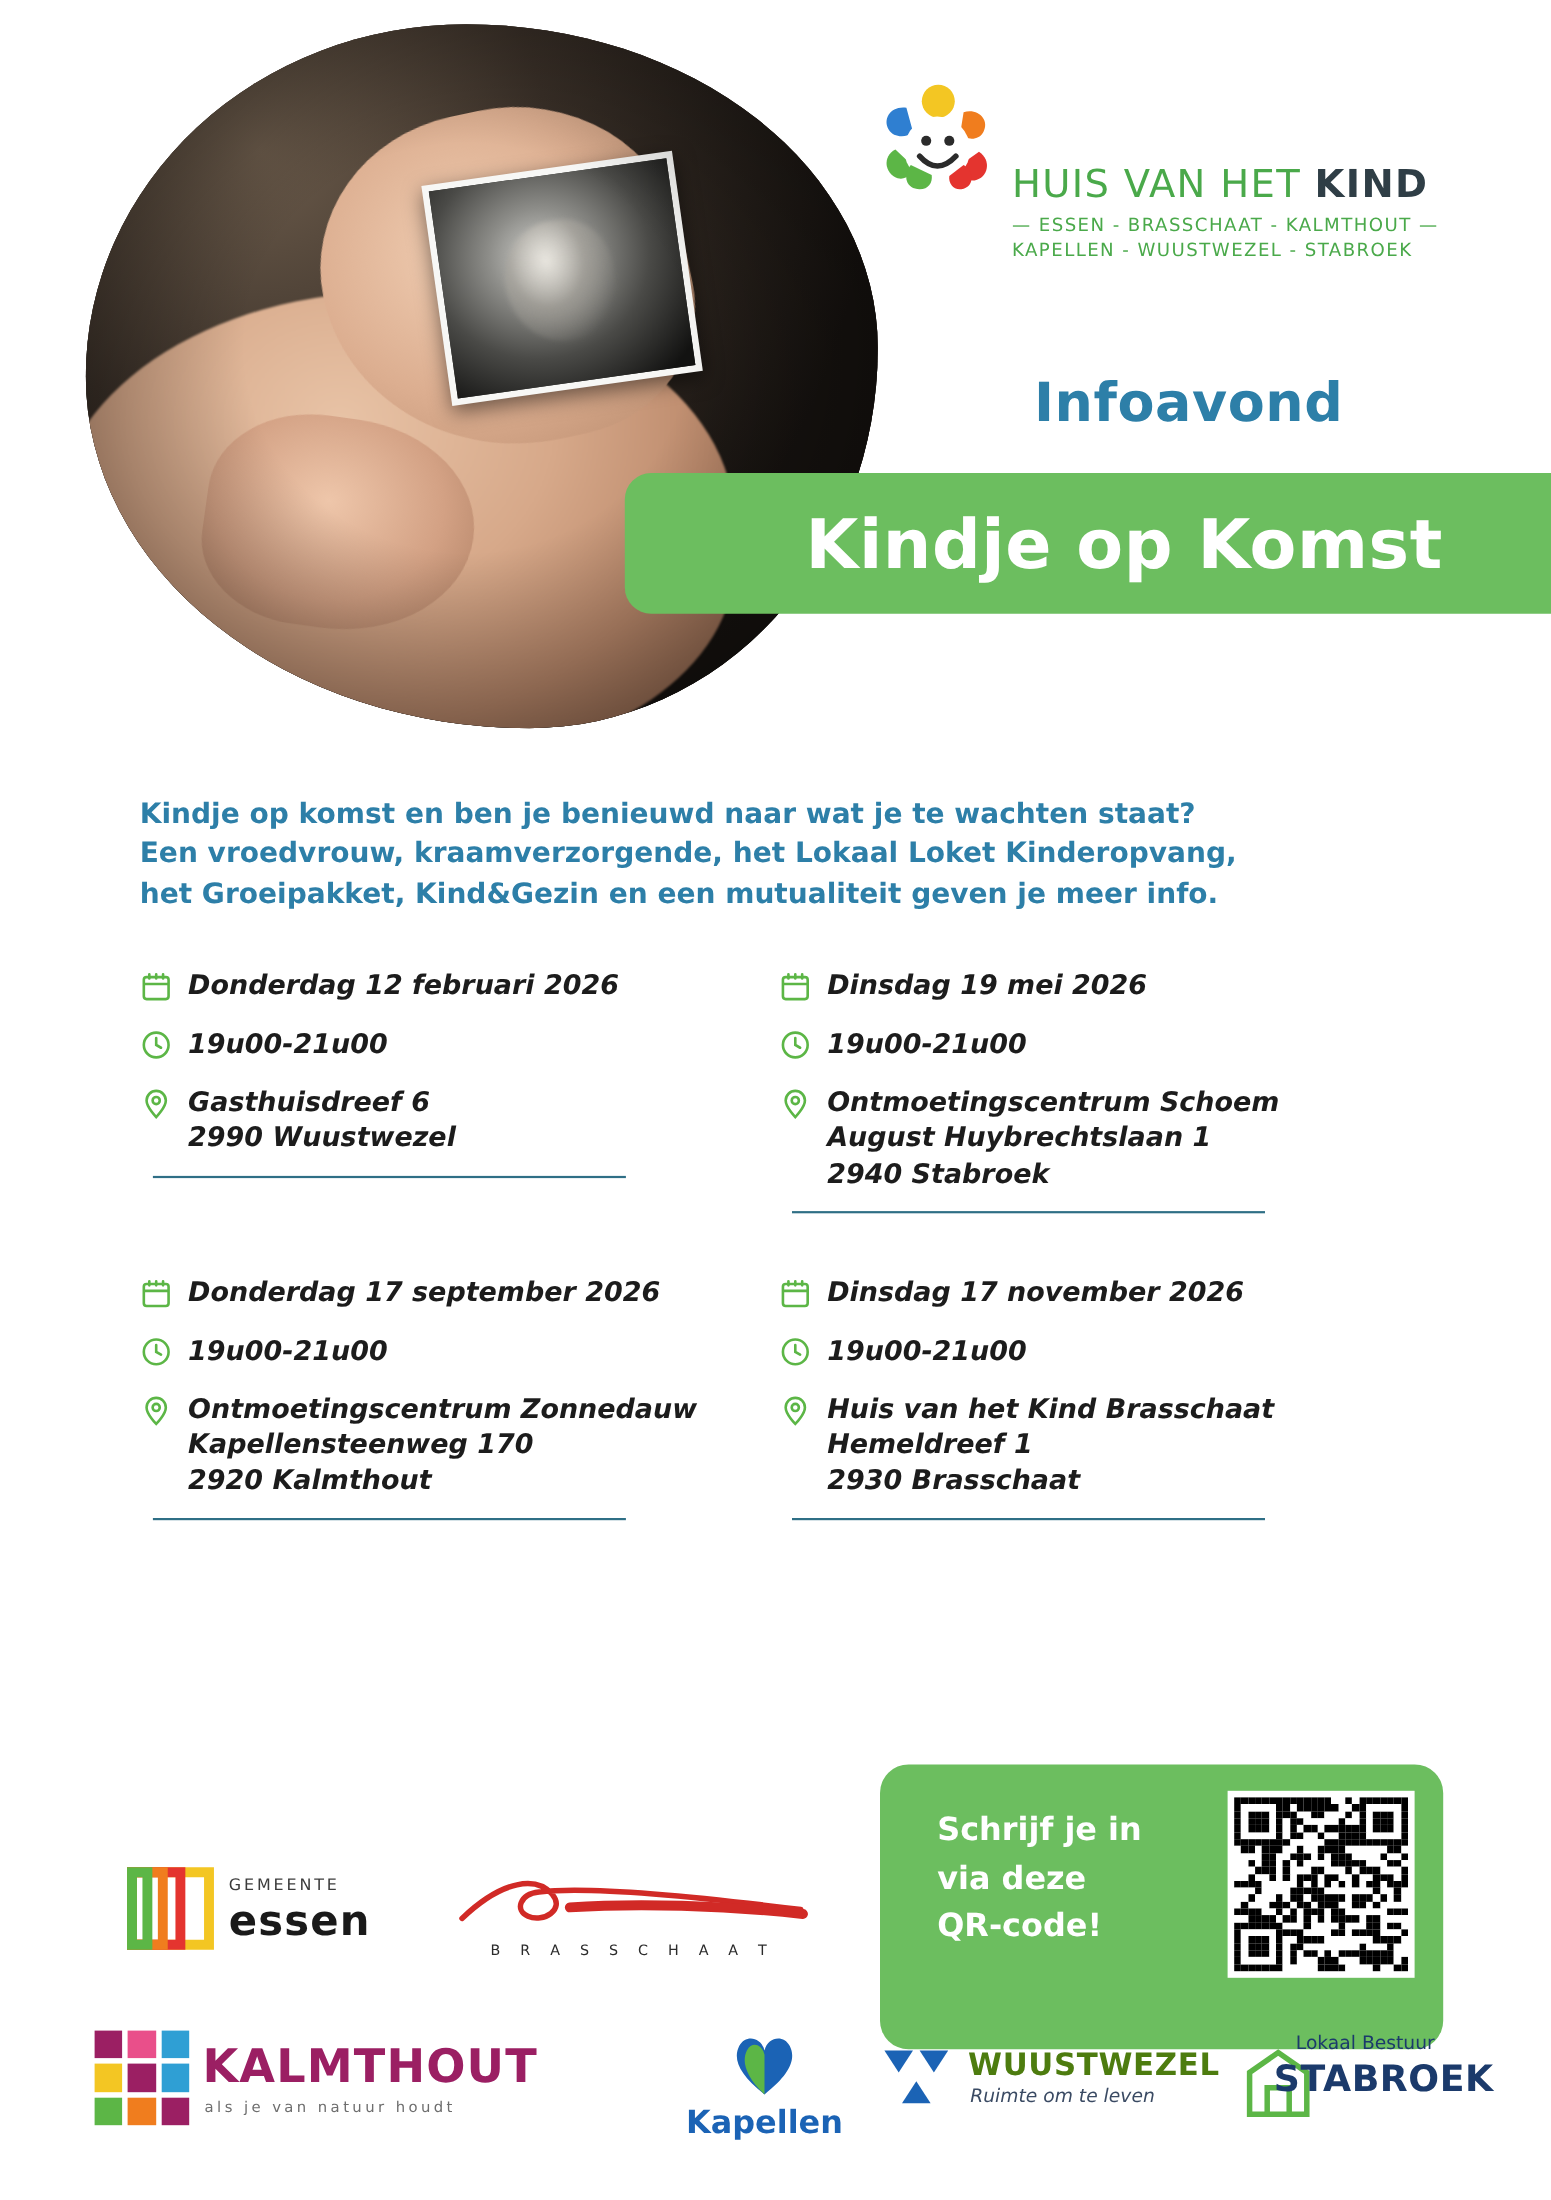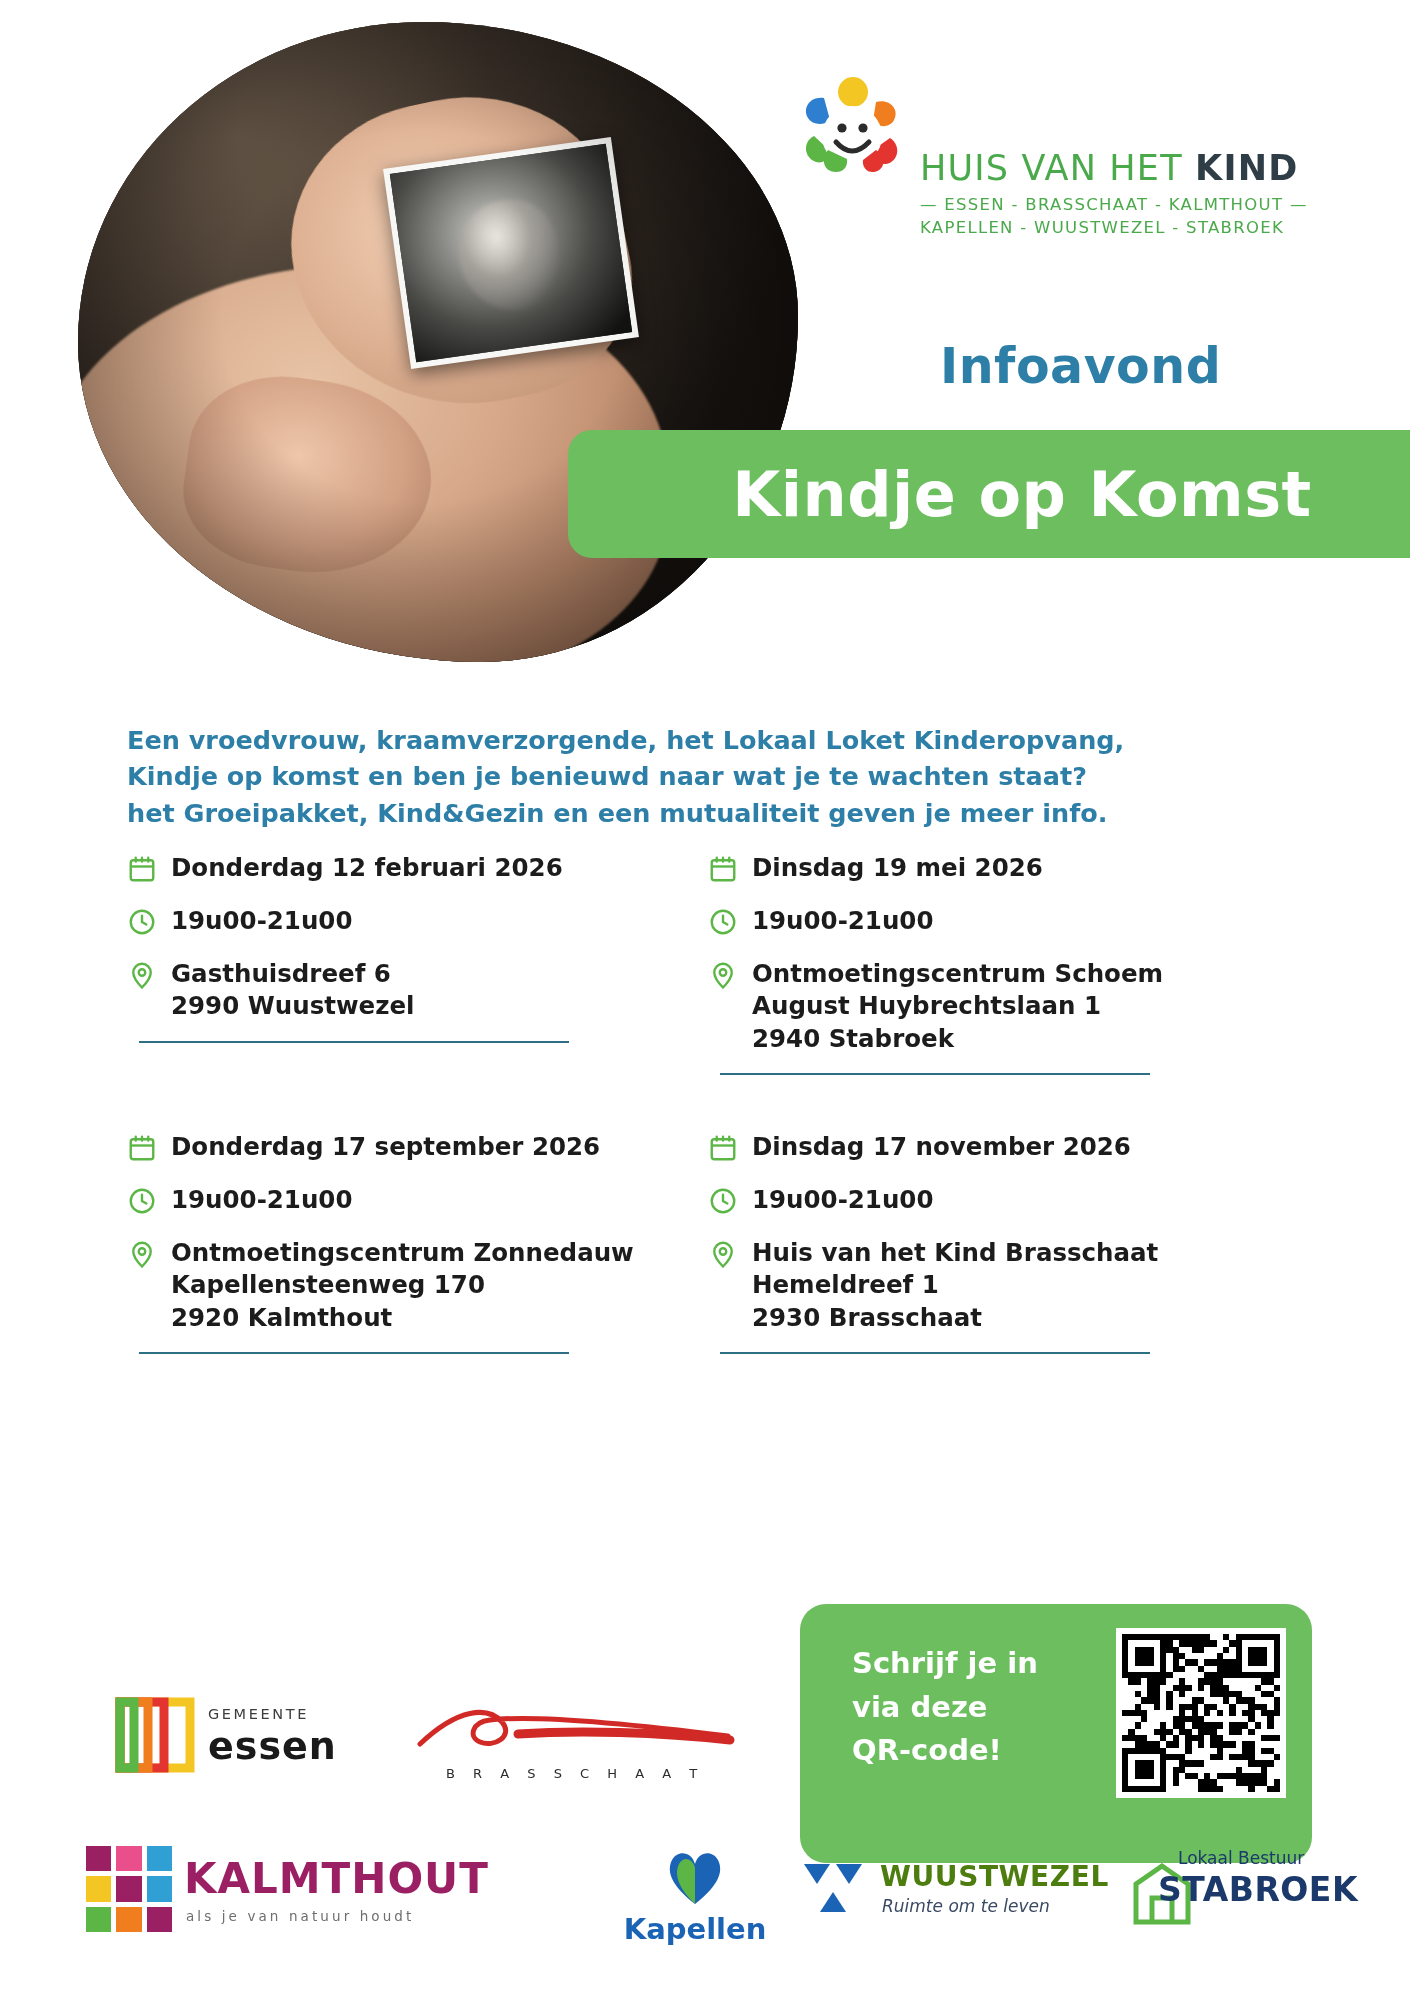--- a/index.html
+++ b/index.html
@@ -172,22 +172,23 @@
     color: #2d7fa8;
     font-size: 25.5px;
     font-weight: 700;
     line-height: 1.43;
   }
 
   
   .events {
     position: absolute;
     left: 127px;
-    top: 852px;
+    top: 880px;
     width: 1162px;
+    font-style: italic;
   }
   .ev-row { display: flex; }
   .ev {
     width: 581px;
     box-sizing: border-box;
     padding-right: 22px;
     position: relative;
   }
   .ev-line {
     display: flex;
@@ -323,22 +324,22 @@
     <div class="hvhk-sub2">KAPELLEN - WUUSTWEZEL - STABROEK</div>
   </div>
 </div>
 
 <div class="infoavond">Infoavond</div>
 <div class="greenbar">
   <span>Kindje op Komst</span>
 </div>
 
 <div class="intro">
+  <div>Kindje op komst en ben je benieuwd naar wat je te wachten staat?</div>
   <div>Een vroedvrouw, kraamverzorgende, het Lokaal Loket Kinderopvang,</div>
-  <div>Kindje op komst en ben je benieuwd naar wat je te wachten staat?</div>
   <div>het Groeipakket, Kind&amp;Gezin en een mutualiteit geven je meer info.</div>
 </div>
 
 <div class="events">
 
   <div class="ev-row">
 
     <div class="ev">
       <div class="ev-line">
         <div class="ev-ico">

